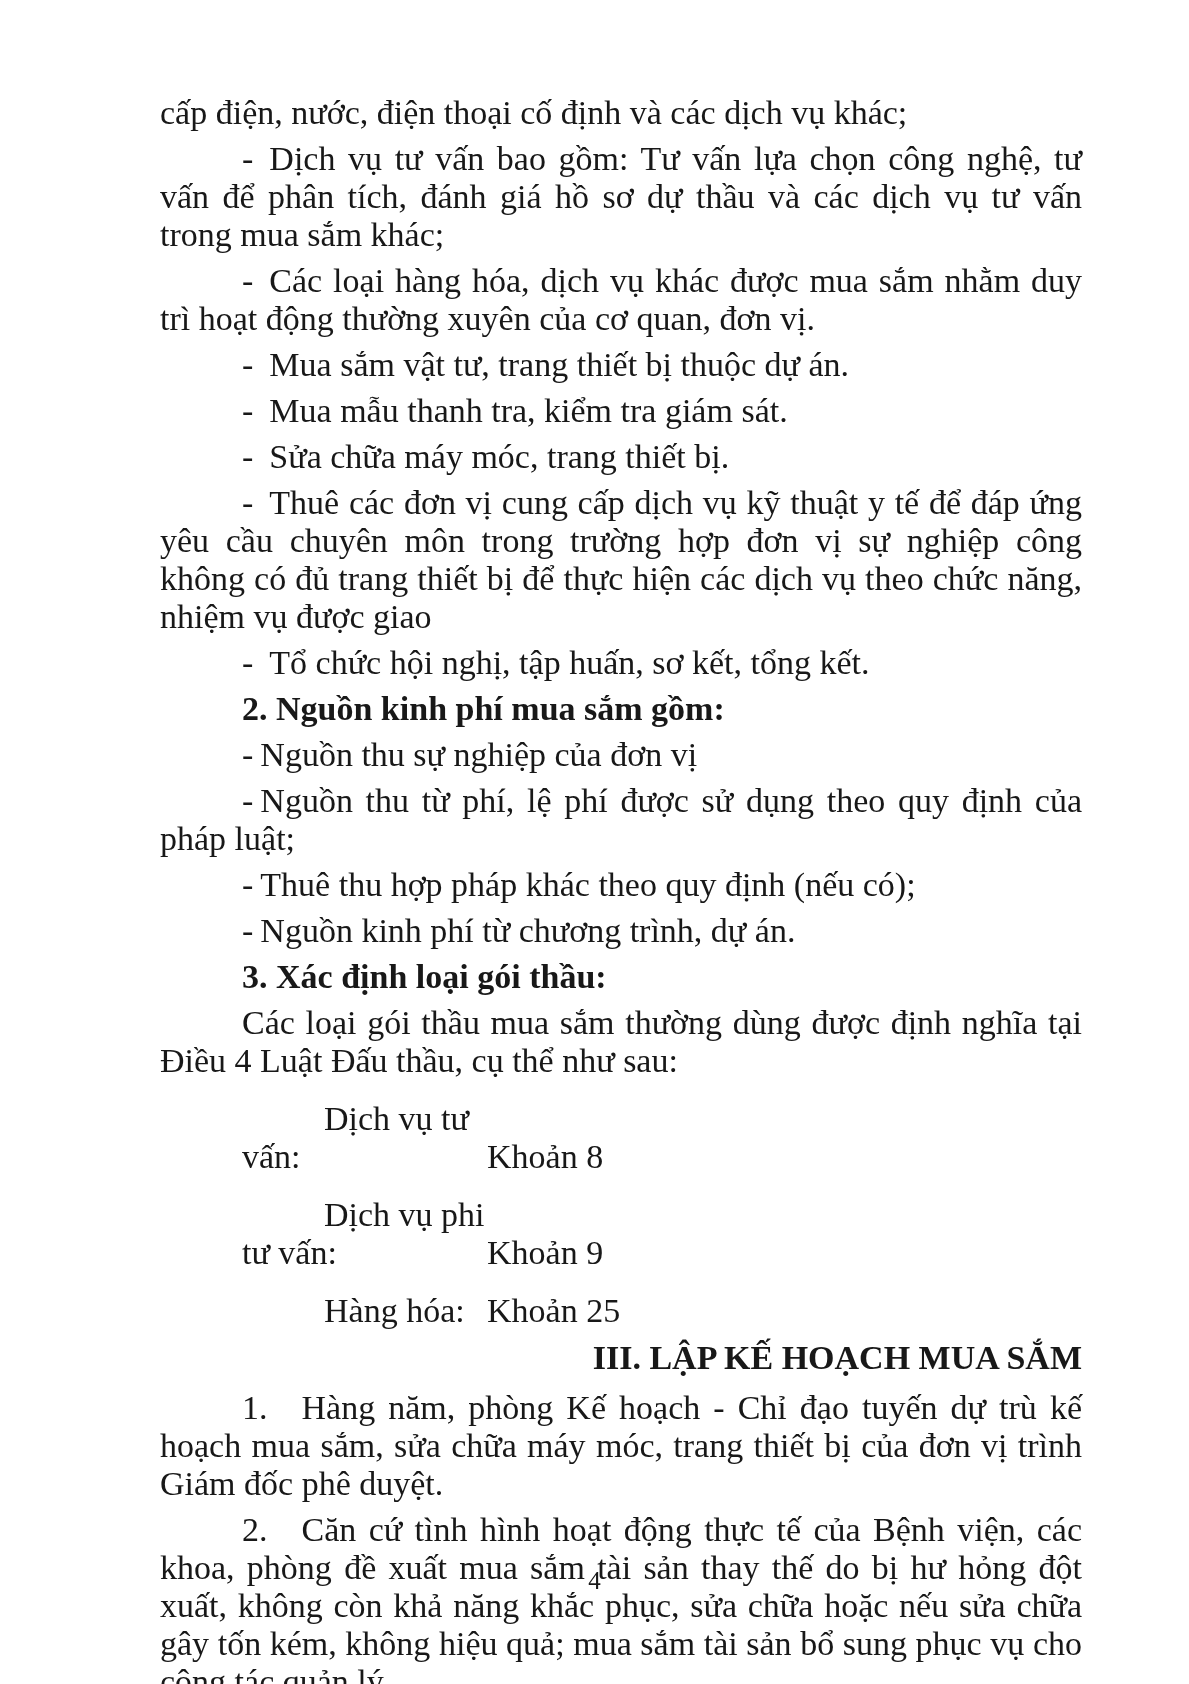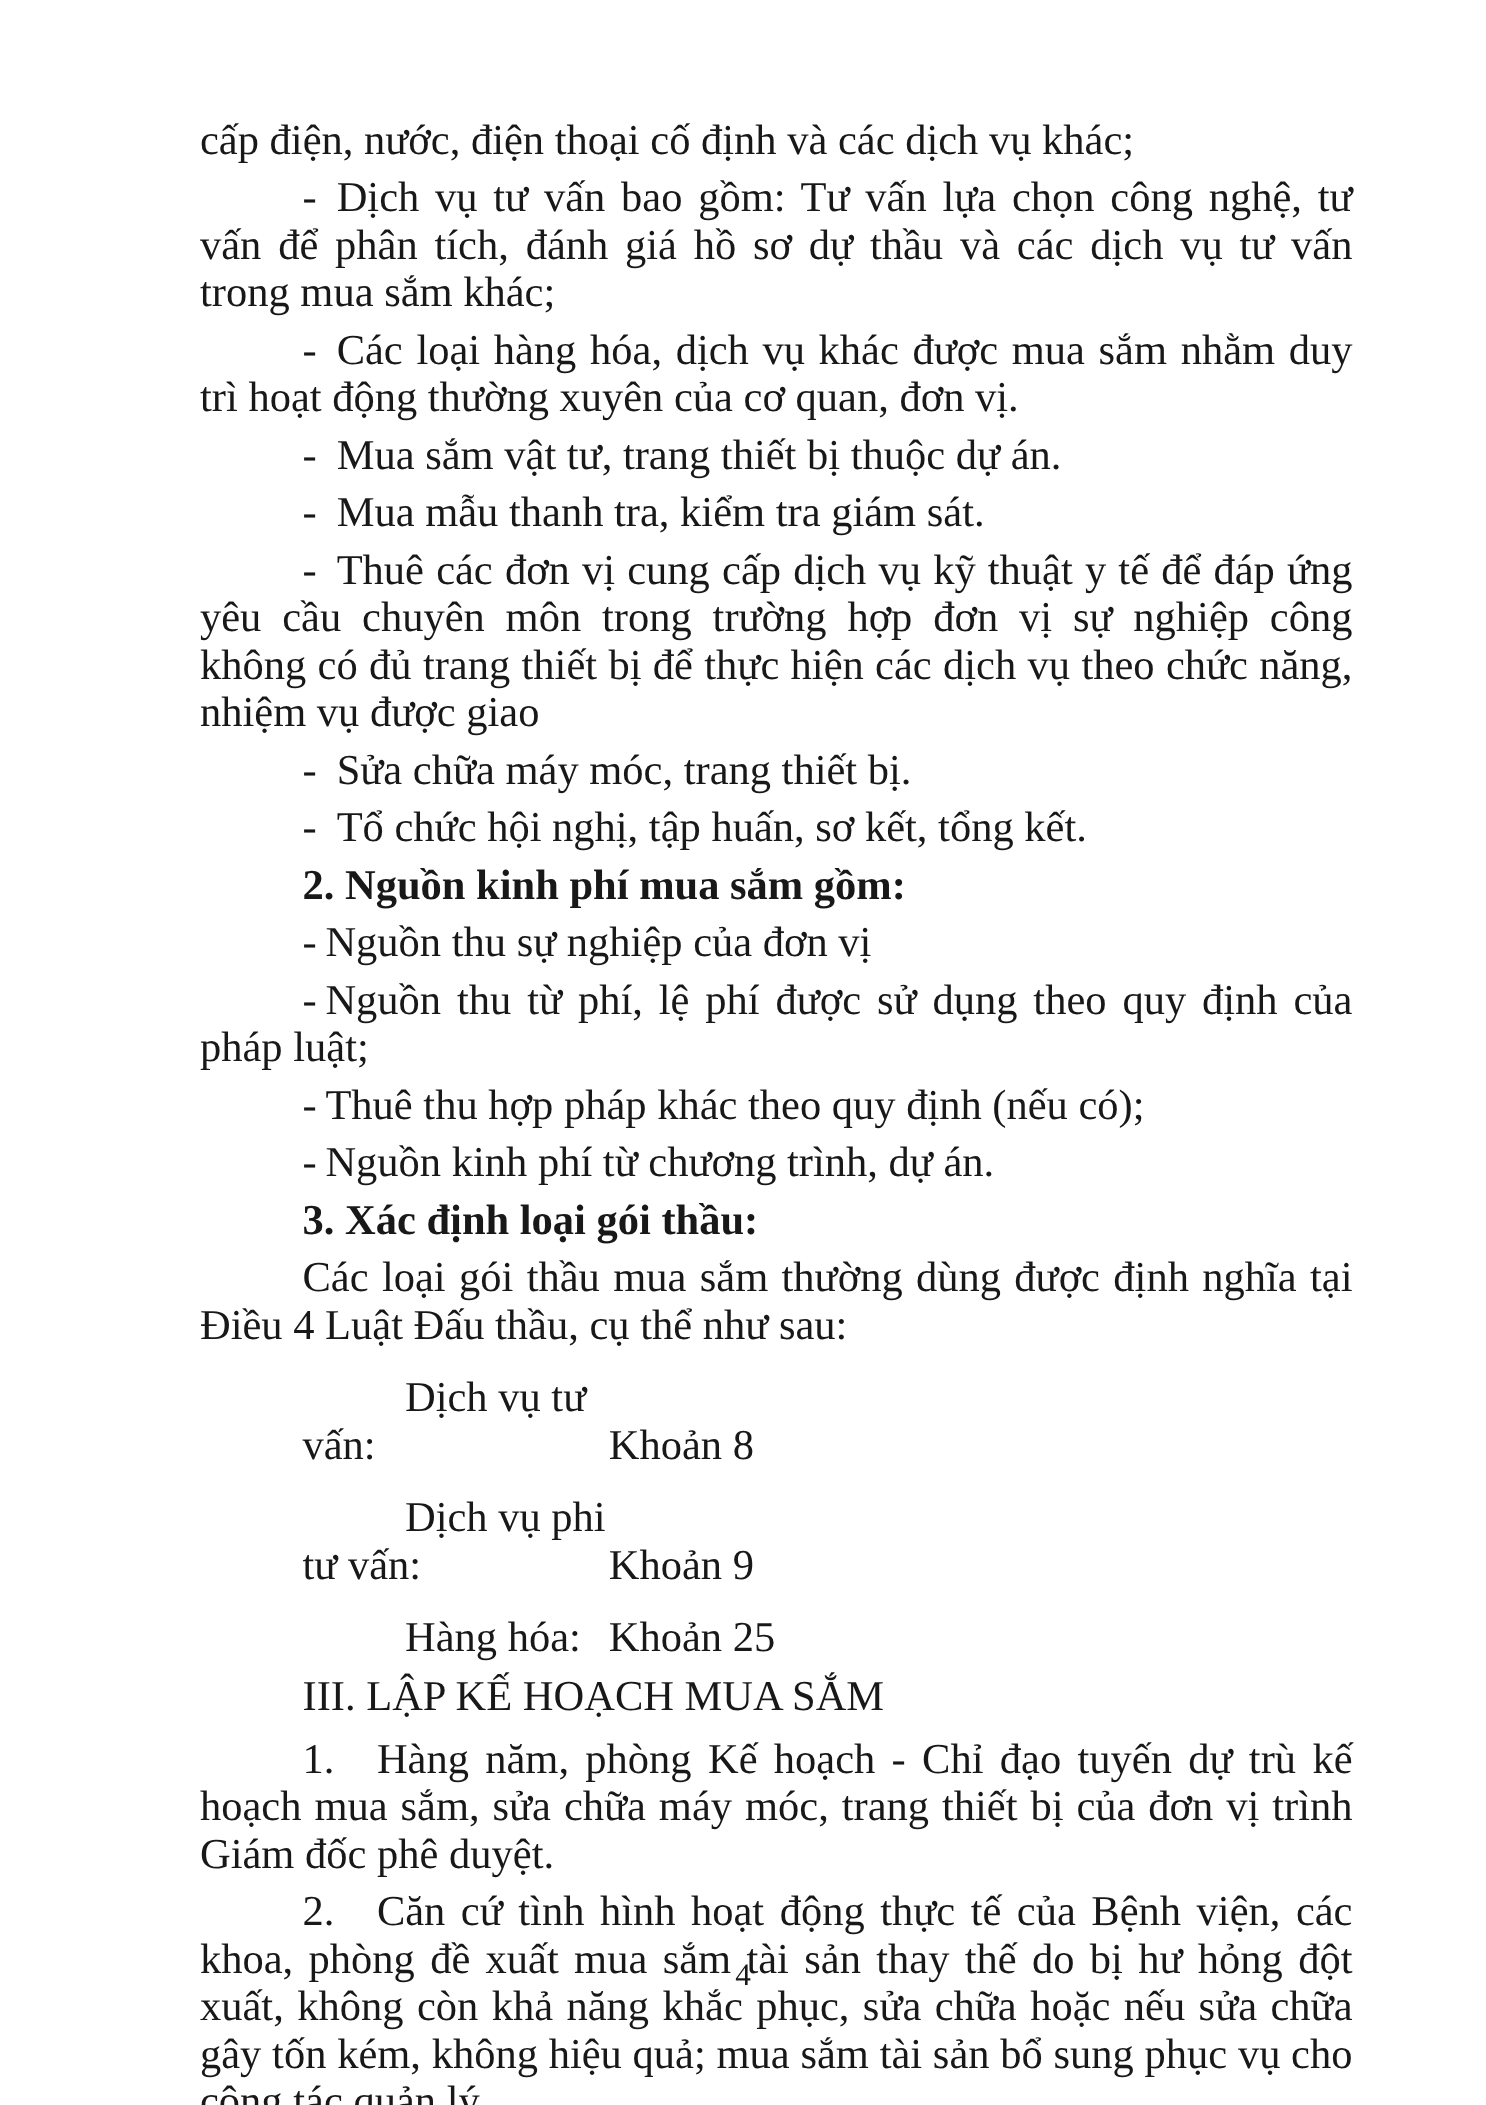--- a/index.html
+++ b/index.html
@@ -22,21 +22,21 @@
     font-size: 34px;
     line-height: 38px;
   }
   .content p {
     margin: 0 0 8px 0;
     text-align: justify;
     text-indent: 82px;
   }
   p.flush { text-indent: 0; }
   p.heading { font-weight: bold; text-align: left; }
-  p.heading-major { font-weight: normal; text-align: left; margin-top: 9px; margin-bottom: 12px; }
+  p.heading-major { font-weight: bold; text-align: right; margin-top: 9px; margin-bottom: 12px; }
   p.row { text-align: left; margin-top: 20px; }
   .row-label { display: inline-block; width: 245px; }
   .marker { display: inline; }
   .m-wide { padding-right: 16px; }
   .m-tight { padding-right: 7px; }
   .m-num  { padding-right: 34px; }
   .footer {
     position: absolute;
     left: 0; right: 0; top: 1566px;
     text-align: center;
@@ -47,22 +47,22 @@
 </head>
 <body style="background: rgb(255, 255, 255); color: rgb(24, 24, 24);">
 
 <div class="page">
   <div class="content" id="document-body">
       <p class="flush"><span>cấp điện, nước, điện thoại cố định và các dịch vụ khác;</span></p>
       <p><span class="marker m-wide">-</span><span>Dịch vụ tư vấn bao gồm: Tư vấn lựa chọn công nghệ, tư vấn để phân tích, đánh giá hồ sơ dự thầu và các dịch vụ tư vấn trong mua sắm khác;</span></p>
       <p><span class="marker m-wide">-</span><span>Các loại hàng hóa, dịch vụ khác được mua sắm nhằm duy trì hoạt động thường xuyên của cơ quan, đơn vị.</span></p>
       <p><span class="marker m-wide">-</span><span>Mua sắm vật tư, trang thiết bị thuộc dự án.</span></p>
       <p><span class="marker m-wide">-</span><span>Mua mẫu thanh tra, kiểm tra giám sát.</span></p>
+      <p><span class="marker m-wide">-</span><span>Sửa chữa máy móc, trang thiết bị.</span></p>
       <p><span class="marker m-wide">-</span><span>Thuê các đơn vị cung cấp dịch vụ kỹ thuật y tế để đáp ứng yêu cầu chuyên môn trong trường hợp đơn vị sự nghiệp công không có đủ trang thiết bị để thực hiện các dịch vụ theo chức năng, nhiệm vụ được giao</span></p>
-      <p><span class="marker m-wide">-</span><span>Sửa chữa máy móc, trang thiết bị.</span></p>
       <p><span class="marker m-wide">-</span><span>Tổ chức hội nghị, tập huấn, sơ kết, tổng kết.</span></p>
       <p class="heading"><span>2. Nguồn kinh phí mua sắm gồm:</span></p>
       <p><span class="marker m-tight">-</span><span>Nguồn thu sự nghiệp của đơn vị</span></p>
       <p><span class="marker m-tight">-</span><span>Nguồn thu từ phí, lệ phí được sử dụng theo quy định của pháp luật;</span></p>
       <p><span class="marker m-tight">-</span><span>Thuê thu hợp pháp khác theo quy định (nếu có);</span></p>
       <p><span class="marker m-tight">-</span><span>Nguồn kinh phí từ chương trình, dự án.</span></p>
       <p class="heading"><span>3. Xác định loại gói thầu:</span></p>
       <p><span>Các loại gói thầu mua sắm thường dùng được định nghĩa tại Điều 4 Luật Đấu thầu, cụ thể như sau:</span></p>
       <p class="row"><span class="row-label">Dịch vụ tư vấn:</span><span>Khoản 8</span></p>
       <p class="row"><span class="row-label">Dịch vụ phi tư vấn:</span><span>Khoản 9</span></p>

